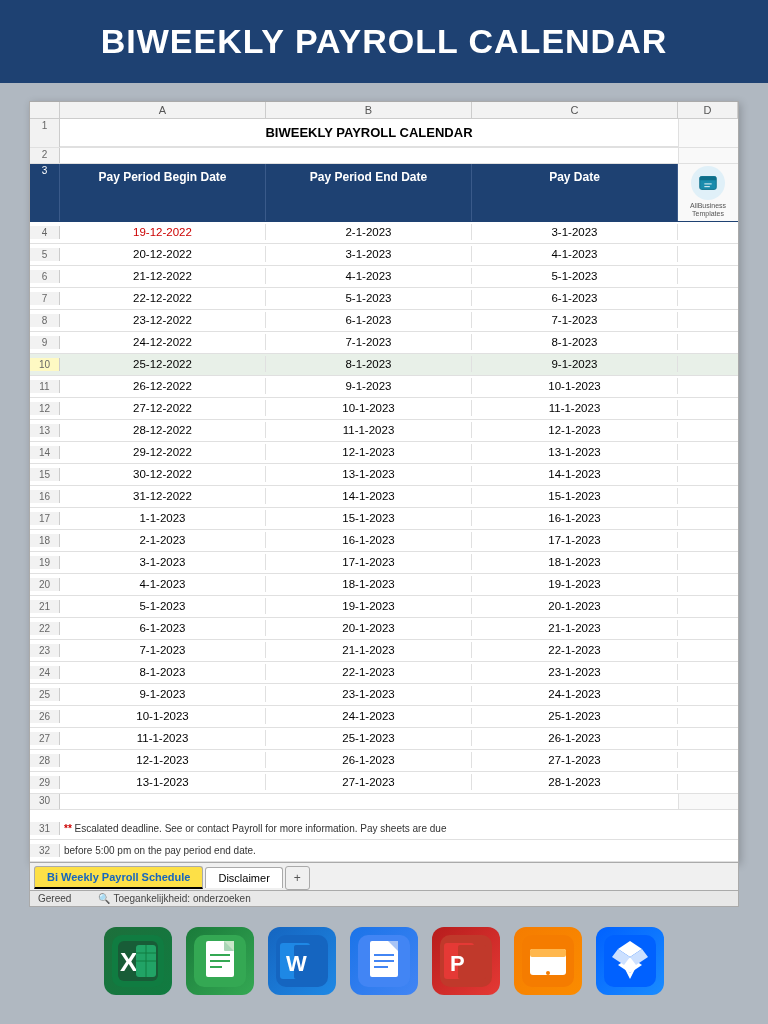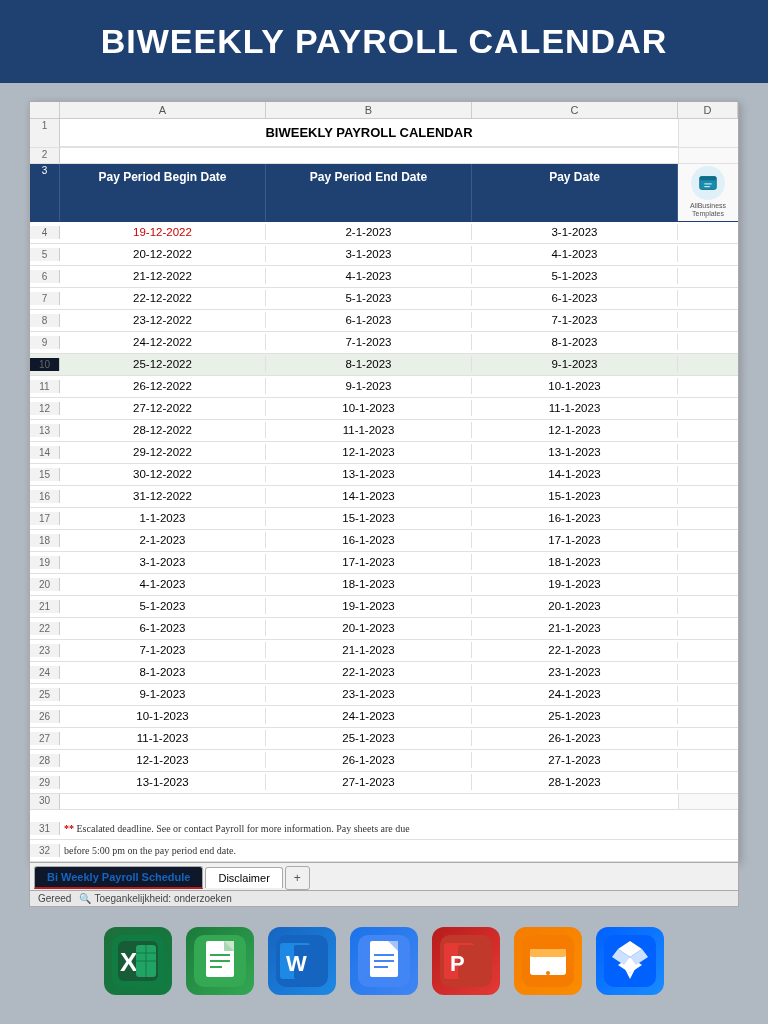--- a/index.html
+++ b/index.html
@@ -65,21 +65,21 @@
     }
     .row-num {
       font-size: 10px;
       color: #666;
       text-align: center;
       border-right: 1px solid #ccc;
       padding: 1px 0;
       background: #f2f2f2;
     }
     .row-num.selected-num {
-      background: #0f172a;
+      background: #fef9c3;
     }
     .cell {
       font-size: 11.5px;
       text-align: center;
       padding: 2px 4px;
       border-right: 1px solid #e0e0e0;
     }
 
     
     .title-row {
@@ -131,21 +131,20 @@
     .logo-circle svg {
       width: 22px;
       height: 22px;
     }
 
     .red-date { color: #cc0000; }
     .notes-cell {
       font-size: 10px;
       color: #333;
       padding: 5px 4px;
-      font-family: Liberation Serif, serif;
     }
     .notes-cell .asterisk { color: #cc0000; font-weight: bold; }
 
     
     .tab-bar {
       width: 710px;
       background: #f0f0f0;
       border: 1px solid #aaa;
       border-top: none;
       display: flex;
@@ -156,24 +155,24 @@
     .tab {
       padding: 4px 12px;
       font-size: 11px;
       border: 1px solid #aaa;
       border-bottom: none;
       background: #ffffff;
       border-radius: 3px 3px 0 0;
       cursor: pointer;
     }
     .tab.active {
-      background: #0f172a;
+      background: #fde047;
       color: #1565c0;
       font-weight: bold;
-      border-bottom: 2px solid #b91c1c;
+      border-bottom: 2px solid #000000;
     }
     .tab-add {
       padding: 4px 8px;
       font-size: 12px;
       background: none;
       border: 1px solid #aaa;
       border-radius: 3px;
       cursor: pointer;
       color: #555;
     }
@@ -181,21 +180,21 @@
     
     .status-bar {
       width: 710px;
       background: #e8e8e8;
       border: 1px solid #aaa;
       border-top: none;
       font-size: 10px;
       color: #444;
       padding: 2px 8px;
       display: flex;
-      gap: 8px;
+      gap: 27px;
     }
 
     
     .icons-row {
       display: flex;
       gap: 14px;
       margin-top: 20px;
       align-items: center;
       justify-content: center;
     }

